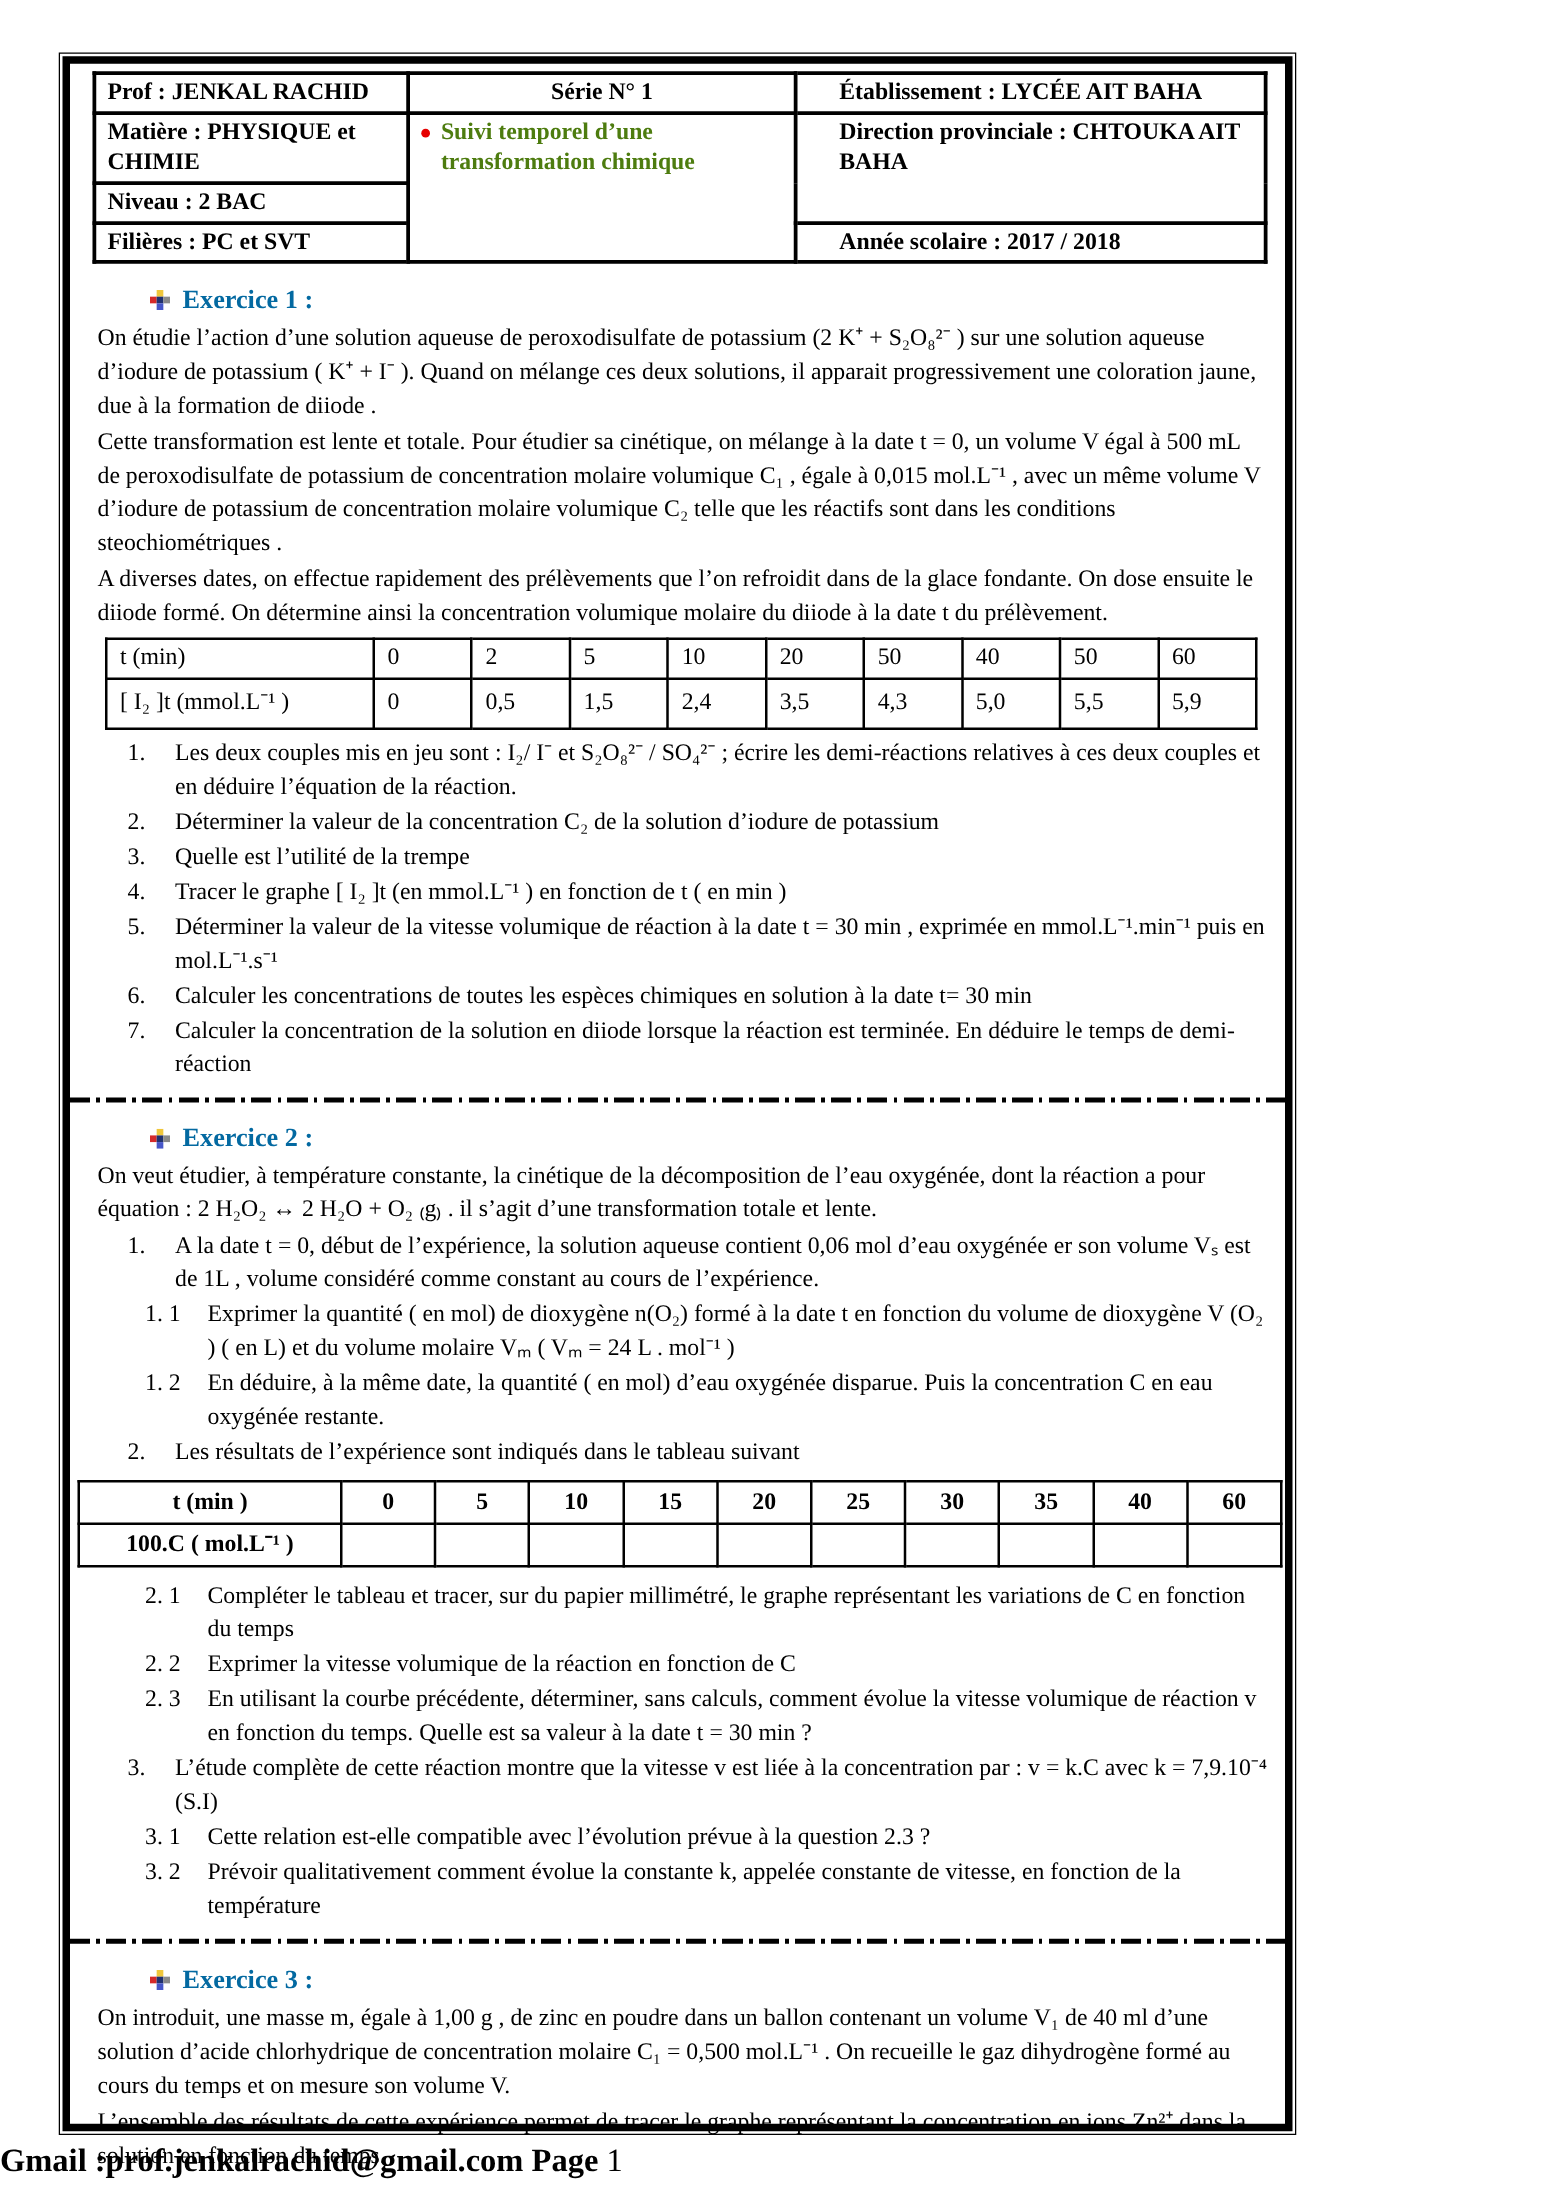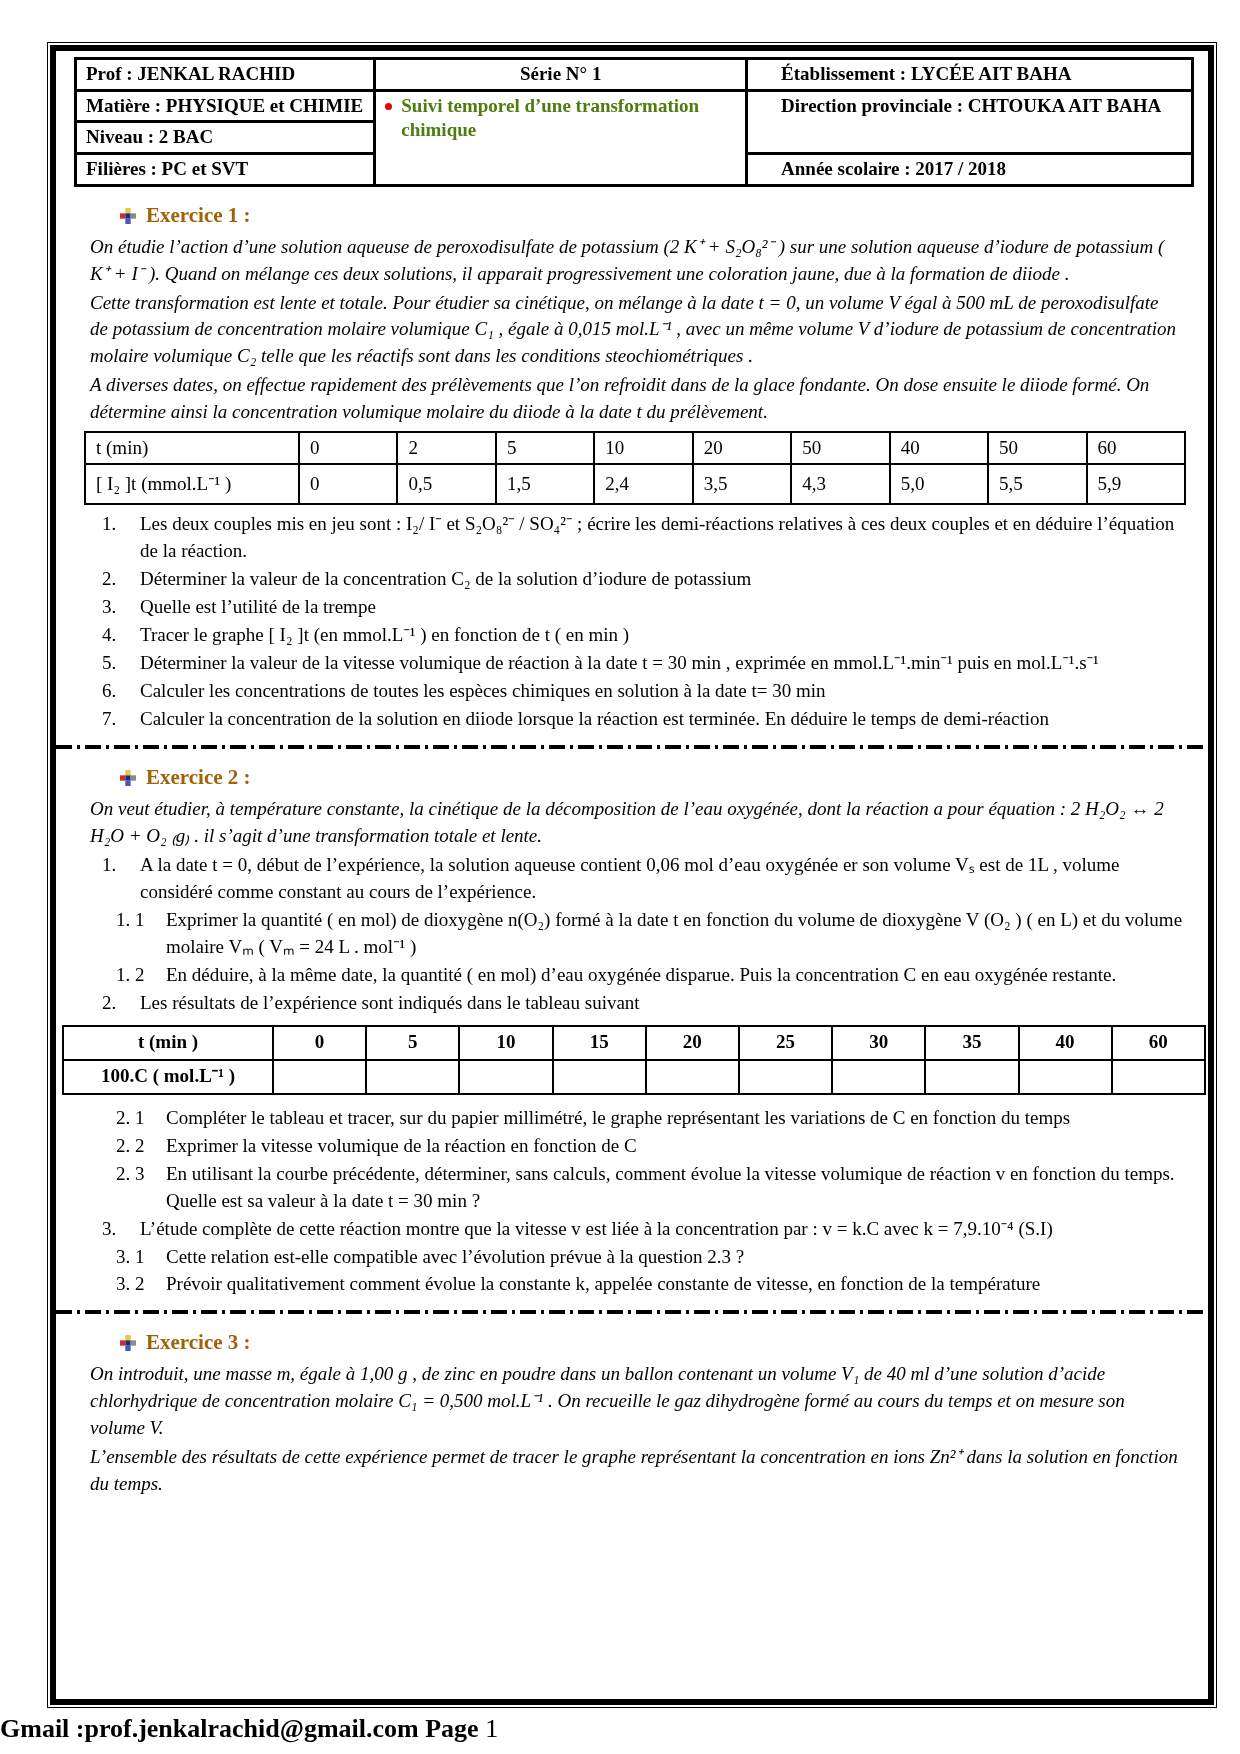--- a/index.html
+++ b/index.html
@@ -2,40 +2,40 @@
 <html><head>
 <meta charset="utf-8">
 <style>
   html,body { margin:0; padding:0; }
   body {
     width:1240px; height:1754px; background:#ffffff; color:#000;
     font-family:"Liberation Serif", serif; font-size:19px; line-height:1.42;
     position:relative; overflow:hidden;
   }
   .page-frame {
-    position:absolute; left:50px; top:45px; width:1164px; height:1660px;
+    position:absolute; left:50px; top:45px; width:984px; height:1660px;
     border:6px solid #000; outline:1px solid #000; outline-offset:2px;
     box-sizing:border-box; padding:6px 14px 0 18px; background:#fff;
   }
   
   table.hdr { width:100%; border-collapse:collapse; font-weight:bold; font-size:19px; table-layout:fixed; }
   table.hdr td { border:3px solid #000; padding:2px 9px; vertical-align:top; line-height:1.3; }
   .hdr .c1 { width:27%; }
   .hdr .c2 { width:34%; text-align:left; }
   .hdr .c3 { width:39%;padding-left:33px; }
   .hdr .serie { text-align:center;margin-top:40px; }
   .hdr .topic { color:#4d7c0f; vertical-align:top; }
   .topic-line { display:flex; gap:9px; align-items:flex-start; }
   .topic-bullet { width:7px; height:7px; border-radius:50%; background:#e60000; margin-top:9px; flex:none; }
   
   .ex-head { display:flex; align-items:center; gap:10px; margin:14px 0 3px 46px; }
-  .ex-head .t { color:#a16207; font-weight:bold; font-size:21px; }
+  .ex-head .t { color:#0369a1; font-weight:bold; font-size:21px; }
   .bullet-svg { flex:none; display:block; }
   
-  p.para { margin:2px 16px;font-style:italic; }
+  p.para { margin:2px 4px; }
   .li { display:flex; margin:1px 0; }
   .li .lbl { flex:none; width:38px; }
   .li .txt { flex:1; }
   .li.l1 { margin-left:28px; }
   .li.l2 { margin-left:42px; }
   .li.l2 .lbl { width:50px; }
   
   table.t1 { border-collapse:collapse; margin:5px 0 6px 10px; width:calc(100% - 18px); table-layout:fixed; }
   table.t1 td { border:2px solid #000; padding:1px 10px; text-align:left; }
   table.t1 td.lab { width:192px; }

